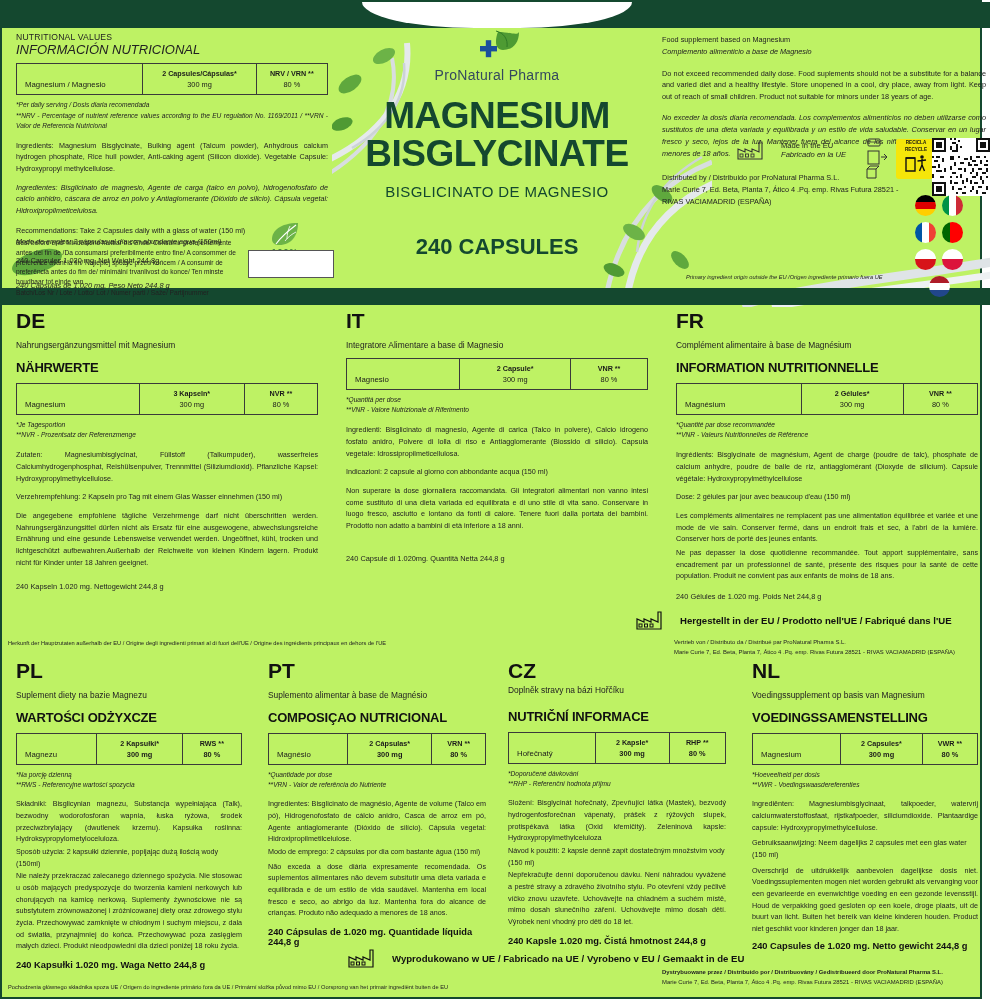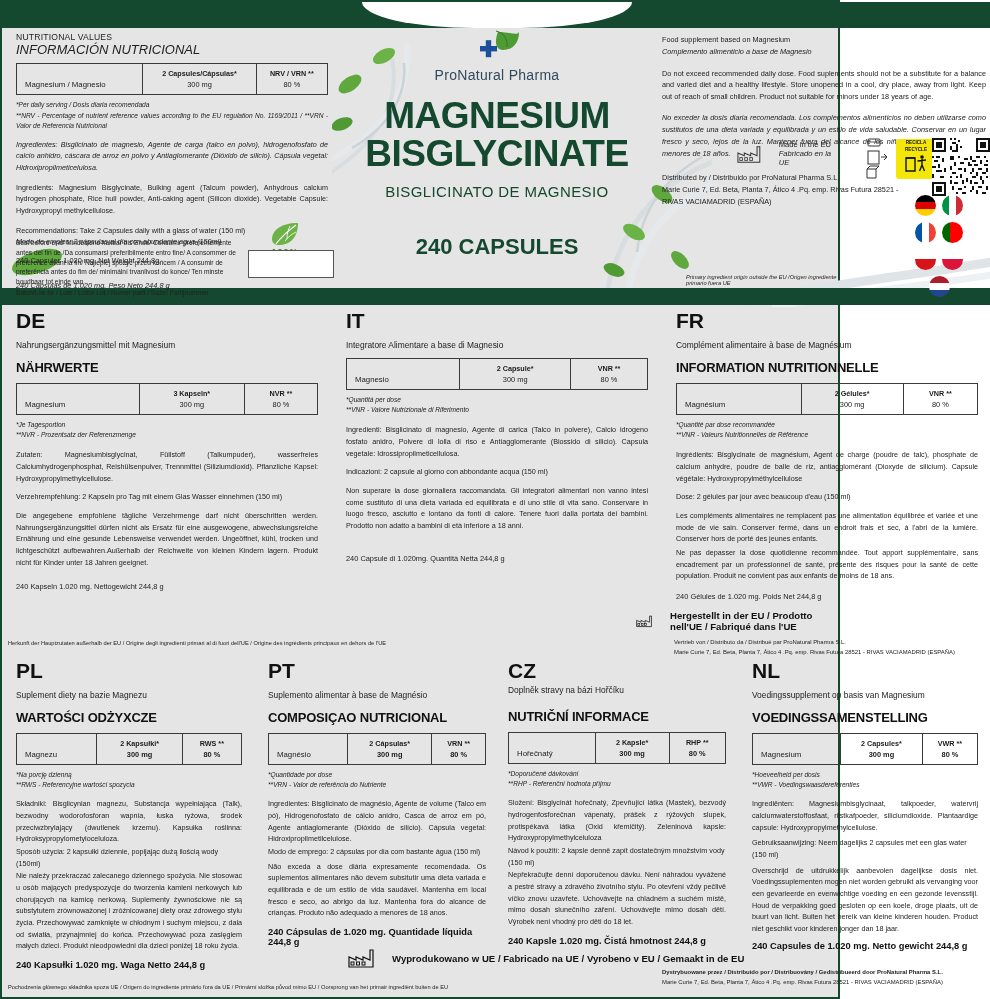--- a/index.html
+++ b/index.html
@@ -5,22 +5,22 @@
   * { box-sizing: border-box; margin: 0; padding: 0; }
   html, body {
     width: 990px; height: 999px;
     background: #ffffff;
     font-family: "Liberation Sans", sans-serif;
     color: #1a1a1a;
     overflow: hidden;
   }
   #label {
     position: relative;
-    width: 840px; height: 999px;
-    background: #e5e5e5;
+    width: 982px; height: 999px;
+    background: #bef264;
     border: 2px solid #14482f;
     text-decoration: underline;
   }
   
   .top-band {
     position: absolute; left: 0; top: 0; width: 990px; height: 26px;
     background: #14482f;
   }
   .top-band .notch {
     position: absolute; left: 50%; top: 0; transform: translateX(-50%);
@@ -165,22 +165,22 @@
         <td class="nm">Magnesium / Magnesio</td>
         <td>300 mg</td>
         <td>80 %</td>
       </tr>
     </tbody>
       </table>
 
     <div class="tbl-note">*Per daily serving / Dosis diaria recomendada</div>
     <div class="tbl-note" style="margin-top:1px; text-align:justify;">**NRV - Percentage of nutrient reference values according to the EU regulation No. 1169/2011 / **VRN - Valor de Referencia Nutricional</div>
 
+    <div class="body-txt" style="margin-top:8px;">Ingredients: Magnesium Bisglycinate, Bulking agent (Talcum powder), Anhydrous calcium hydrogen phosphate, Rice hull powder, Anti-caking agent (Silicon dioxide). Vegetable Capsule: Hydroxypropyl methylcellulose.</div>
     <div class="body-txt" style="font-style:italic; margin-top:7px;">Ingredientes: Bisglicinato de magnesio, Agente de carga (talco en polvo), hidrogenofosfato de calcio anhidro, cáscara de arroz en polvo y Antiaglomerante (Dióxido de silicio). Cápsula vegetal: Hidroxipropilmeticelulosa.</div>
-    <div class="body-txt" style="margin-top:8px;">Ingredients: Magnesium Bisglycinate, Bulking agent (Talcum powder), Anhydrous calcium hydrogen phosphate, Rice hull powder, Anti-caking agent (Silicon dioxide). Vegetable Capsule: Hydroxypropyl methylcellulose.</div>
 
     <div style="position:relative;">
       <div class="body-txt" style="text-align:left; margin-top:8px; width:250px;">Recommendations: Take 2 Capsules daily with a glass of water (150 ml)</div>
       <div class="body-txt" style="font-style:italic; text-align:left; margin-top:0px; width:250px;">Modo de empleo: 2 cápsulas al día con abundante agua (150ml)</div>
 
       <div class="vegan" style="right:16px; top:-4px; position:absolute;">
         <svg width="34" height="26" viewBox="0 0 34 26" style="display:block;margin:0 auto;">
           <path d="M30,2 C12,2 4,10 4,18 C4,22 7,24 11,24 C24,24 30,14 30,2 Z" fill="#6cb347"></path>
           <path d="M28,4 C20,10 13,16 8,23" stroke="#ffffff" stroke-width="1.1" fill="none"></path>
           <path d="M22,5 C20,9 19,13 19,18" stroke="#ffffff" stroke-width="0.8" fill="none"></path>

